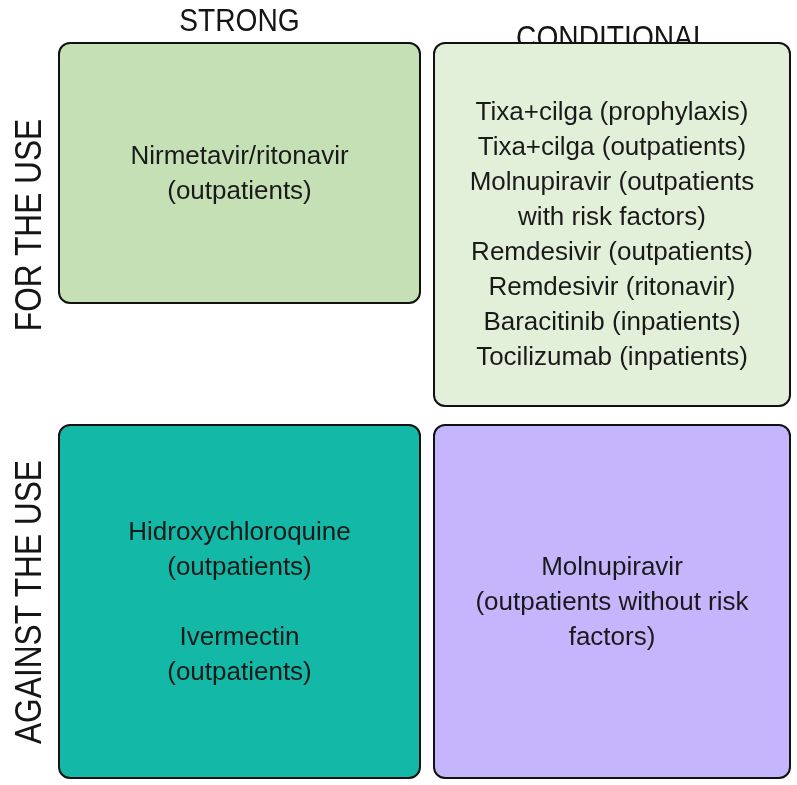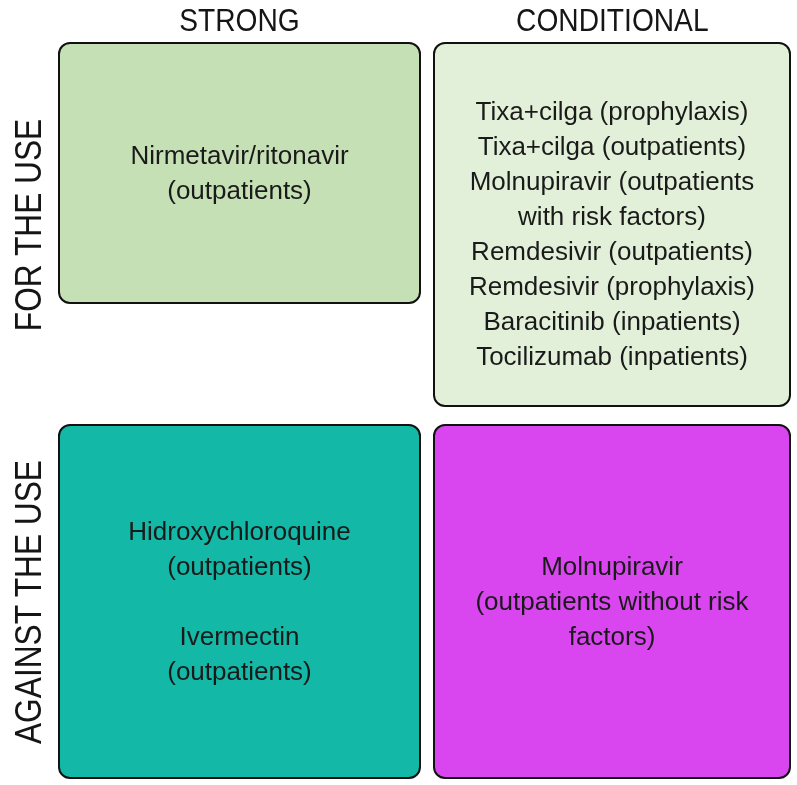--- a/index.html
+++ b/index.html
@@ -21,21 +21,21 @@
     display: flex;
     align-items: center;
     justify-content: center;
     font-size: 32px;
     letter-spacing: 0px;
     color: #151515;
     white-space: nowrap;
   }
   .col-header .condensed { display: inline-block; transform: scaleX(0.88); transform-origin: center; }
   .col-header.strong { left: 58px; width: 363px; }
-  .col-header.conditional { left: 433px; width: 358px; }
+  .col-header.conditional { left: 433px; width: 358px; margin-top: 17px; }
 
   
   .row-header {
     position: absolute;
     left: 0;
     width: 58px;
     display: flex;
     align-items: center;
     justify-content: center;
     font-size: 36px;
@@ -98,36 +98,36 @@
       <div>Nirmetavir/ritonavir</div>
       <div>(outpatients)</div>
     </div>
   </div>
 
   <div class="quadrant q-tr" style="background-color: rgb(226, 240, 217);">
     <div class="item">Tixa+cilga (prophylaxis)</div>
     <div class="item">Tixa+cilga (outpatients)</div>
     <div class="item">Molnupiravir (outpatients with risk factors)</div>
     <div class="item">Remdesivir (outpatients)</div>
-    <div class="item">Remdesivir (prophylaxis)</div>
+    <div class="item">Remdesivir (ritonavir)</div>
     <div class="item">Baracitinib (inpatients)</div>
     <div class="item">Tocilizumab (inpatients)</div>
   </div>
 
   <div class="quadrant q-bl" style="background-color: #14b8a6;">
     <div class="entry">
       <div>Hidroxychloroquine</div>
       <div>(outpatients)</div>
     </div>
     <div class="entry gap">
       <div>Ivermectin</div>
       <div>(outpatients)</div>
     </div>
   </div>
 
-  <div class="quadrant q-br" style="background-color: #d946ef;">
+  <div class="quadrant q-br" style="background-color: #c4b5fd;">
     <div class="entry">
       <div>Molnupiravir</div>
       <div>(outpatients without risk factors)</div>
     </div>
   </div>
 
 </div>
 
 </body></html>

